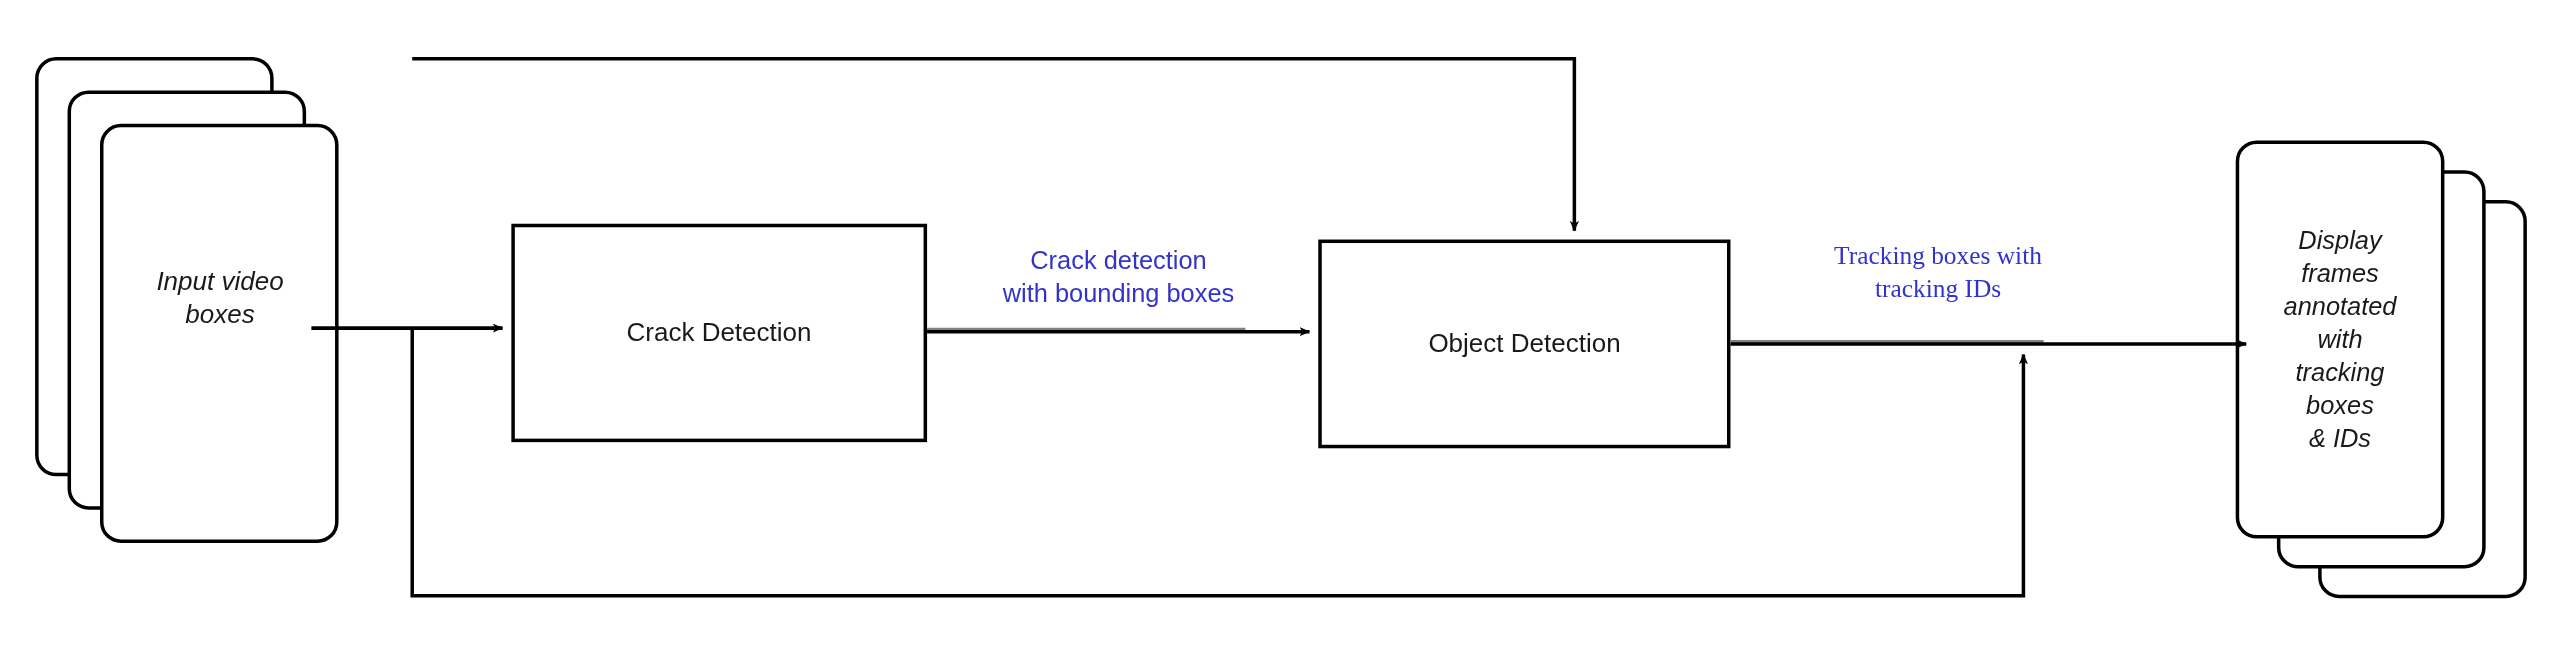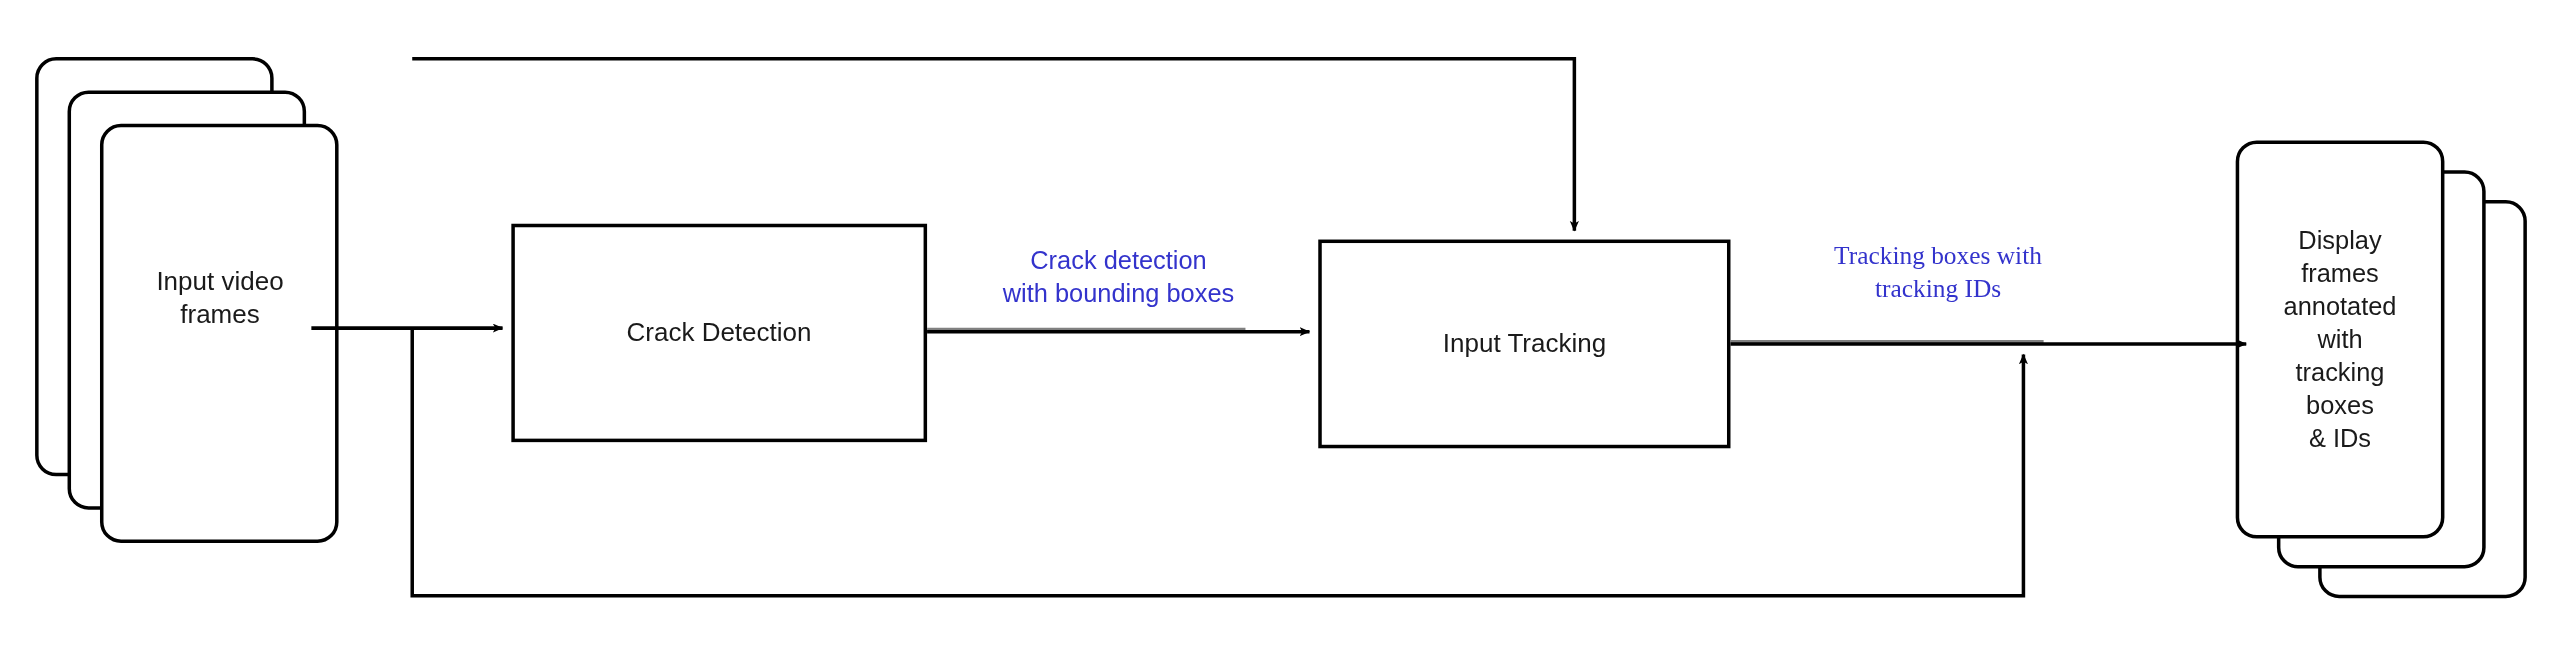--- a/index.html
+++ b/index.html
@@ -47,20 +47,21 @@
   .process-label {
     display: flex;
     align-items: center;
     justify-content: center;
   }
   .stack-label {
     display: flex;
     align-items: center;
     justify-content: center;
     flex-direction: column;
+    font-style: italic;
   }
 </style>
 </head>
 <body>
 
 <div id="canvas">
 
   <svg id="flow-svg" viewBox="0 0 2937 750" xmlns="http://www.w3.org/2000/svg">
     <defs>
       <marker id="arrowBlack" markerWidth="13" markerHeight="13" refX="11.2" refY="5.2" orient="auto" markerUnits="userSpaceOnUse">
@@ -94,25 +95,25 @@
 
     <path d="M1973,390 H2330" fill="none" stroke="#808080" stroke-width="5"></path>
     <path d="M1973,392 H2561" fill="none" stroke="#000000" stroke-width="4" marker-end="url(#arrowBlack)"></path>
 
     <path d="M470,67 H1795 V263" fill="none" stroke="#000000" stroke-width="4" marker-end="url(#arrowBlack)"></path>
 
     <path d="M470,374 V679 H2307 V404" fill="none" stroke="#000000" stroke-width="4" marker-end="url(#arrowBlackUp)"></path>
   </svg>
 
   <div class="node-label stack-label" style="left:84px; top:250px; width:272px; height:96px;">Input video
-frames</div>
+boxes</div>
 
   <div class="node-label process-label" style="left:513px; top:225px; width:412px; height:215px;">Crack Detection</div>
 
-  <div class="node-label process-label" style="left:1320px; top:241px; width:409px; height:205px;">Input Tracking</div>
+  <div class="node-label process-label" style="left:1320px; top:241px; width:409px; height:205px;">Object Detection</div>
 
   <div class="node-label stack-label" style="left:2261px; top:142px; width:158px; height:395px; font-size:25.4px; line-height:1.30;">Display
 frames
 annotated
 with
 tracking
 boxes
 &amp; IDs</div>
 
   <div class="edge-label" style="left:930px; top:244px; width:377px; color:#3333cc;">Crack detection

